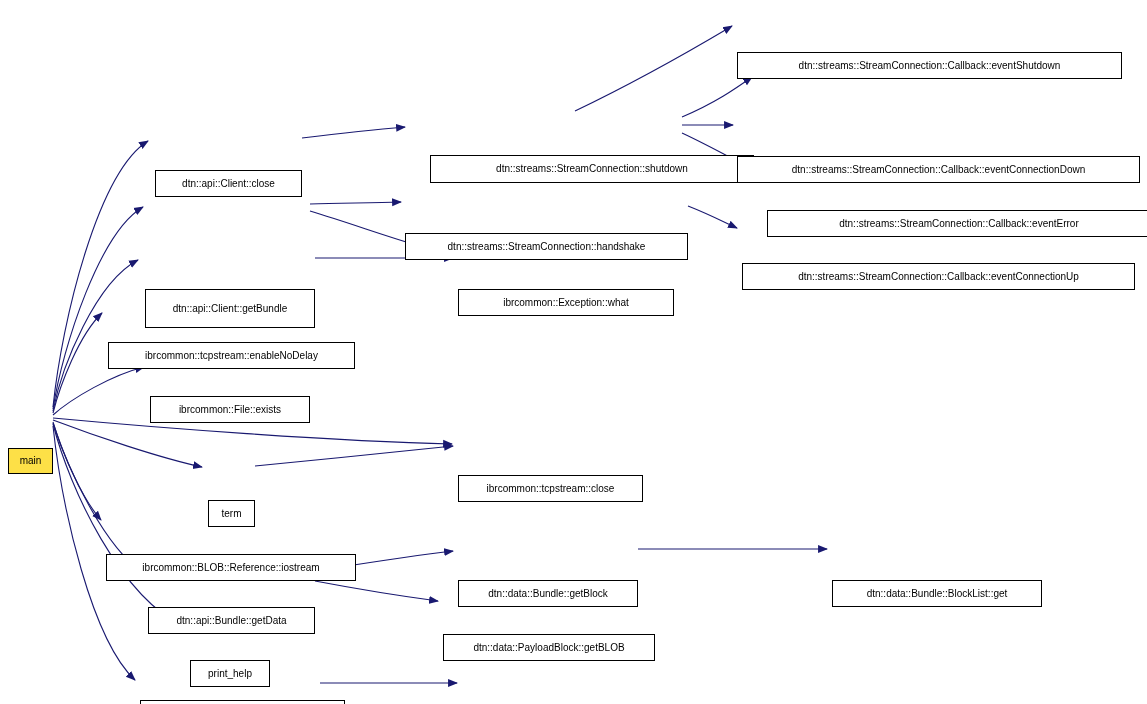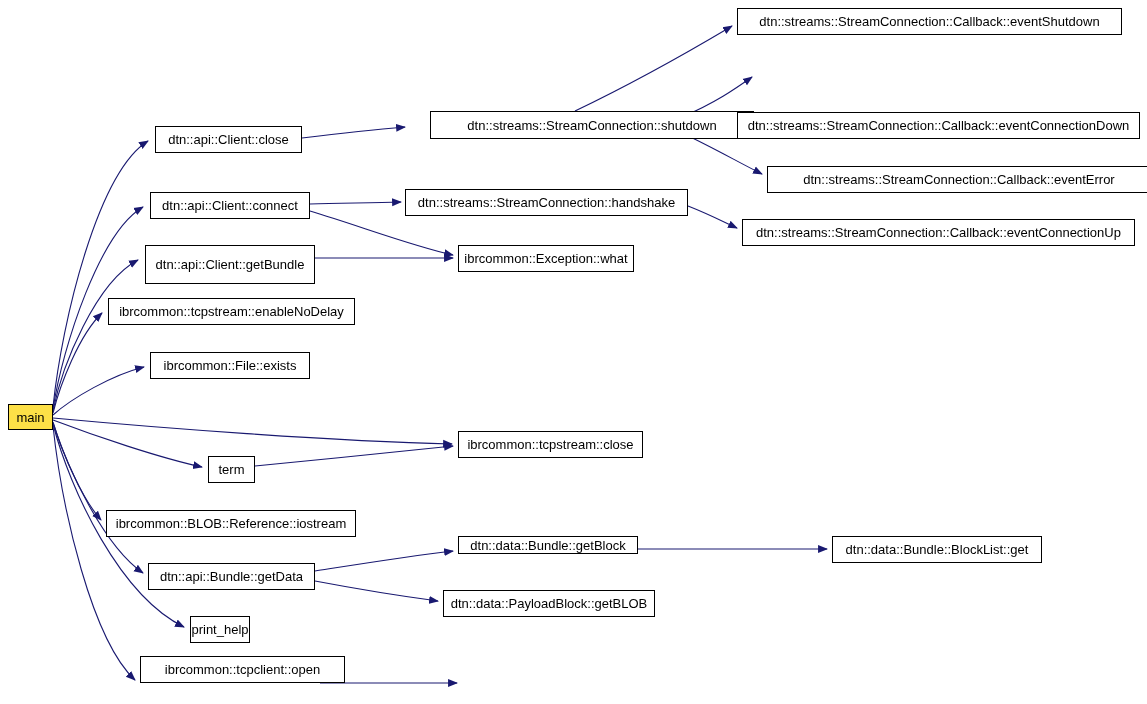--- a/index.html
+++ b/index.html
@@ -23,25 +23,26 @@
     stroke-width: 1.1;
   }
   .node {
     position: absolute;
     display: flex;
     align-items: center;
     justify-content: center;
     border: 1px solid #000000;
     background: #ffffff;
     color: #000000;
-    font-size: 13px;
+    font-size: 10px;
     line-height: 1;
     white-space: nowrap;
     cursor: pointer;
     overflow: hidden;
+    margin-top: 44px;
   }
   .node--main {
     background: #fde047;
   }
 </style>
 </head>
 <body>
 
 <div class="canvas">
 
@@ -75,47 +76,46 @@
     <path class="edge" marker-end="url(#arrowhead)" d="M 315 571 C 360 564 410 556 453 551"></path>
     <path class="edge" marker-end="url(#arrowhead)" d="M 315 581 C 352 588 400 596 438 601"></path>
     <path class="edge" marker-end="url(#arrowhead)" d="M 638 549 C 700 549 765 549 827 549"></path>
     <path class="edge" marker-end="url(#arrowhead)" d="M 320 683 C 365 683 412 683 457 683"></path>
   </svg>
 
   <div class="node node--main" style="left:8px;top:404px;width:45px;height:26px">main</div>
 
   <div class="node" style="left:155px;top:126px;width:147px;height:27px">dtn::api::Client::close</div>
 
-  <div class="node" style="left:150px;top:192px;width:160px;height:27px">dtn::api::Client::connect</div>
 
   <div class="node" style="left:145px;top:245px;width:170px;height:39px">dtn::api::Client::getBundle</div>
 
   <div class="node" style="left:108px;top:298px;width:247px;height:27px">ibrcommon::tcpstream::enableNoDelay</div>
 
   <div class="node" style="left:150px;top:352px;width:160px;height:27px">ibrcommon::File::exists</div>
 
   <div class="node" style="left:458px;top:431px;width:185px;height:27px">ibrcommon::tcpstream::close</div>
 
   <div class="node" style="left:208px;top:456px;width:47px;height:27px">term</div>
 
   <div class="node" style="left:106px;top:510px;width:250px;height:27px">ibrcommon::BLOB::Reference::iostream</div>
 
   <div class="node" style="left:148px;top:563px;width:167px;height:27px">dtn::api::Bundle::getData</div>
 
-  <div class="node" style="left:190px;top:616px;width:60px;height:27px">print_help</div>
+  <div class="node" style="left:190px;top:616px;width:80px;height:27px">print_help</div>
 
   <div class="node" style="left:140px;top:656px;width:205px;height:27px">ibrcommon::tcpclient::open</div>
 
   <div class="node" style="left:430px;top:111px;width:324px;height:28px">dtn::streams::StreamConnection::shutdown</div>
 
   <div class="node" style="left:405px;top:189px;width:283px;height:27px">dtn::streams::StreamConnection::handshake</div>
 
-  <div class="node" style="left:458px;top:245px;width:176px;height:27px">ibrcommon::Exception::what</div>
+  <div class="node" style="left:458px;top:245px;width:216px;height:27px">ibrcommon::Exception::what</div>
 
-  <div class="node" style="left:458px;top:536px;width:180px;height:18px">dtn::data::Bundle::getBlock</div>
+  <div class="node" style="left:458px;top:536px;width:180px;height:27px">dtn::data::Bundle::getBlock</div>
 
   <div class="node" style="left:832px;top:536px;width:210px;height:27px">dtn::data::Bundle::BlockList::get</div>
 
   <div class="node" style="left:443px;top:590px;width:212px;height:27px">dtn::data::PayloadBlock::getBLOB</div>
 
 
   <div class="node" style="left:737px;top:8px;width:385px;height:27px">dtn::streams::StreamConnection::Callback::eventShutdown</div>
 
 
   <div class="node" style="left:737px;top:112px;width:403px;height:27px">dtn::streams::StreamConnection::Callback::eventConnectionDown</div>

